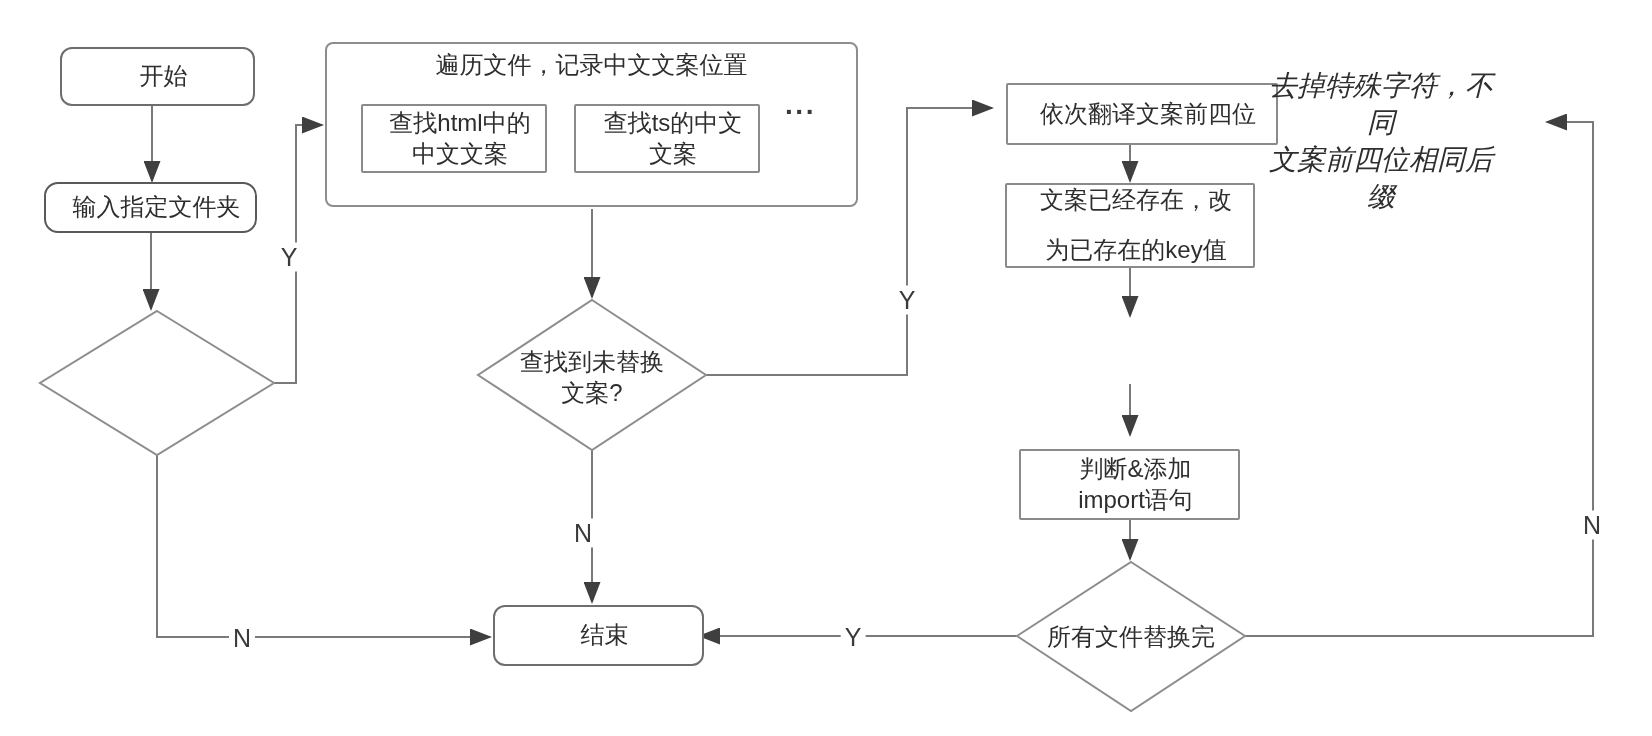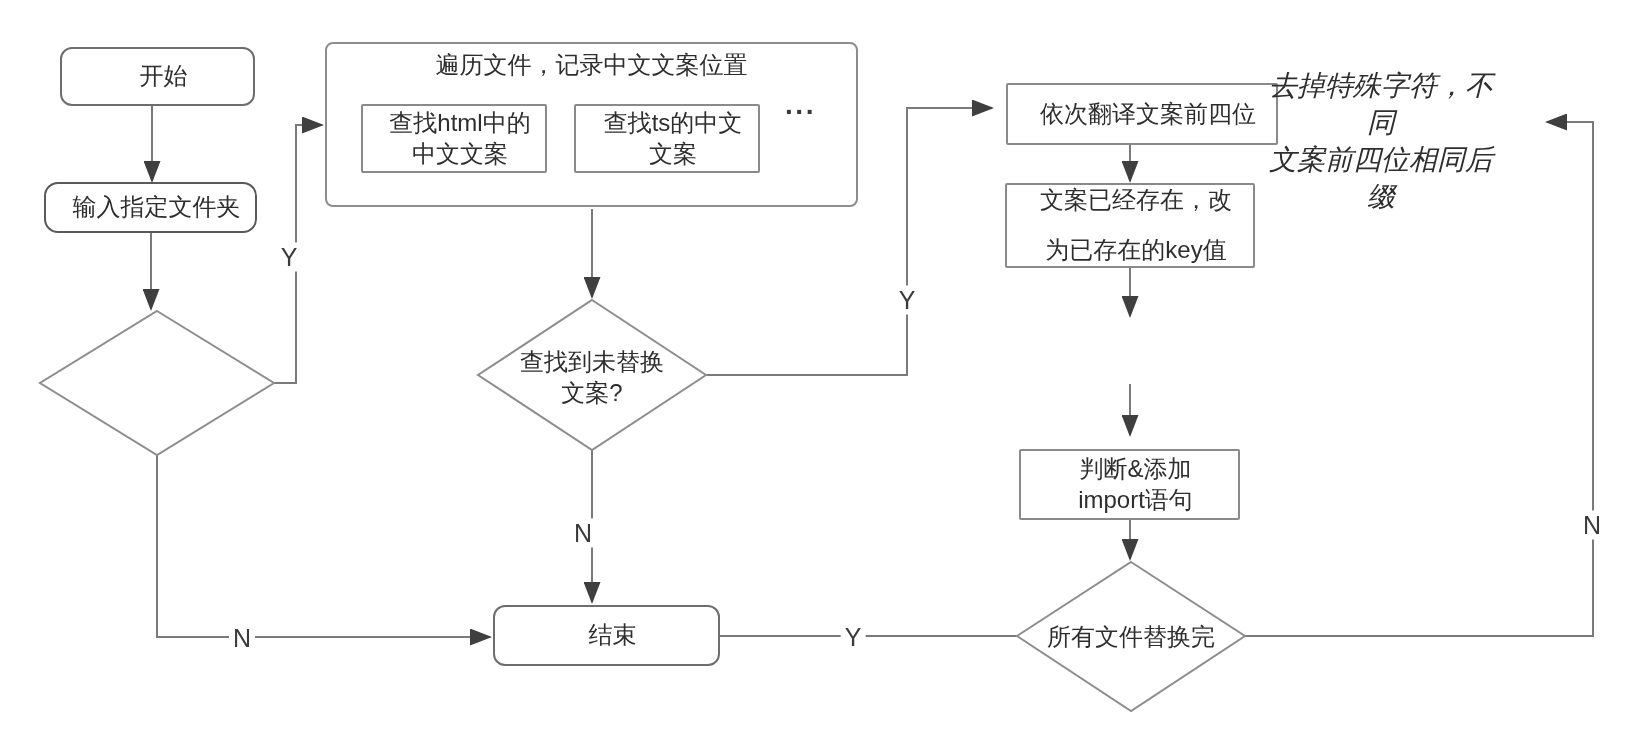--- a/index.html
+++ b/index.html
@@ -145,21 +145,21 @@
   </div>
 
 
   <div class="node lightbox" style="left:1019px; top:449px; width:221px; height:71px;">
     <div>判断&amp;添加</div>
     <div>import语句</div>
   </div>
 
   <div class="diamond-label" style="left:1131px; top:637px;">所有文件替换完</div>
 
-  <div class="node rounded" style="left:493px; top:605px; width:227px; height:61px;">
+  <div class="node rounded" style="left:493px; top:605px; width:211px; height:61px;">
     <span>结束</span>
   </div>
 
   <div class="edge-label" style="left:289px; top:257px;">Y</div>
   <div class="edge-label" style="left:242px; top:638px;">N</div>
   <div class="edge-label" style="left:907px; top:300px;">Y</div>
   <div class="edge-label" style="left:583px; top:533px;">N</div>
   <div class="edge-label" style="left:853px; top:637px;">Y</div>
   <div class="edge-label" style="left:1592px; top:525px;">N</div>
 

